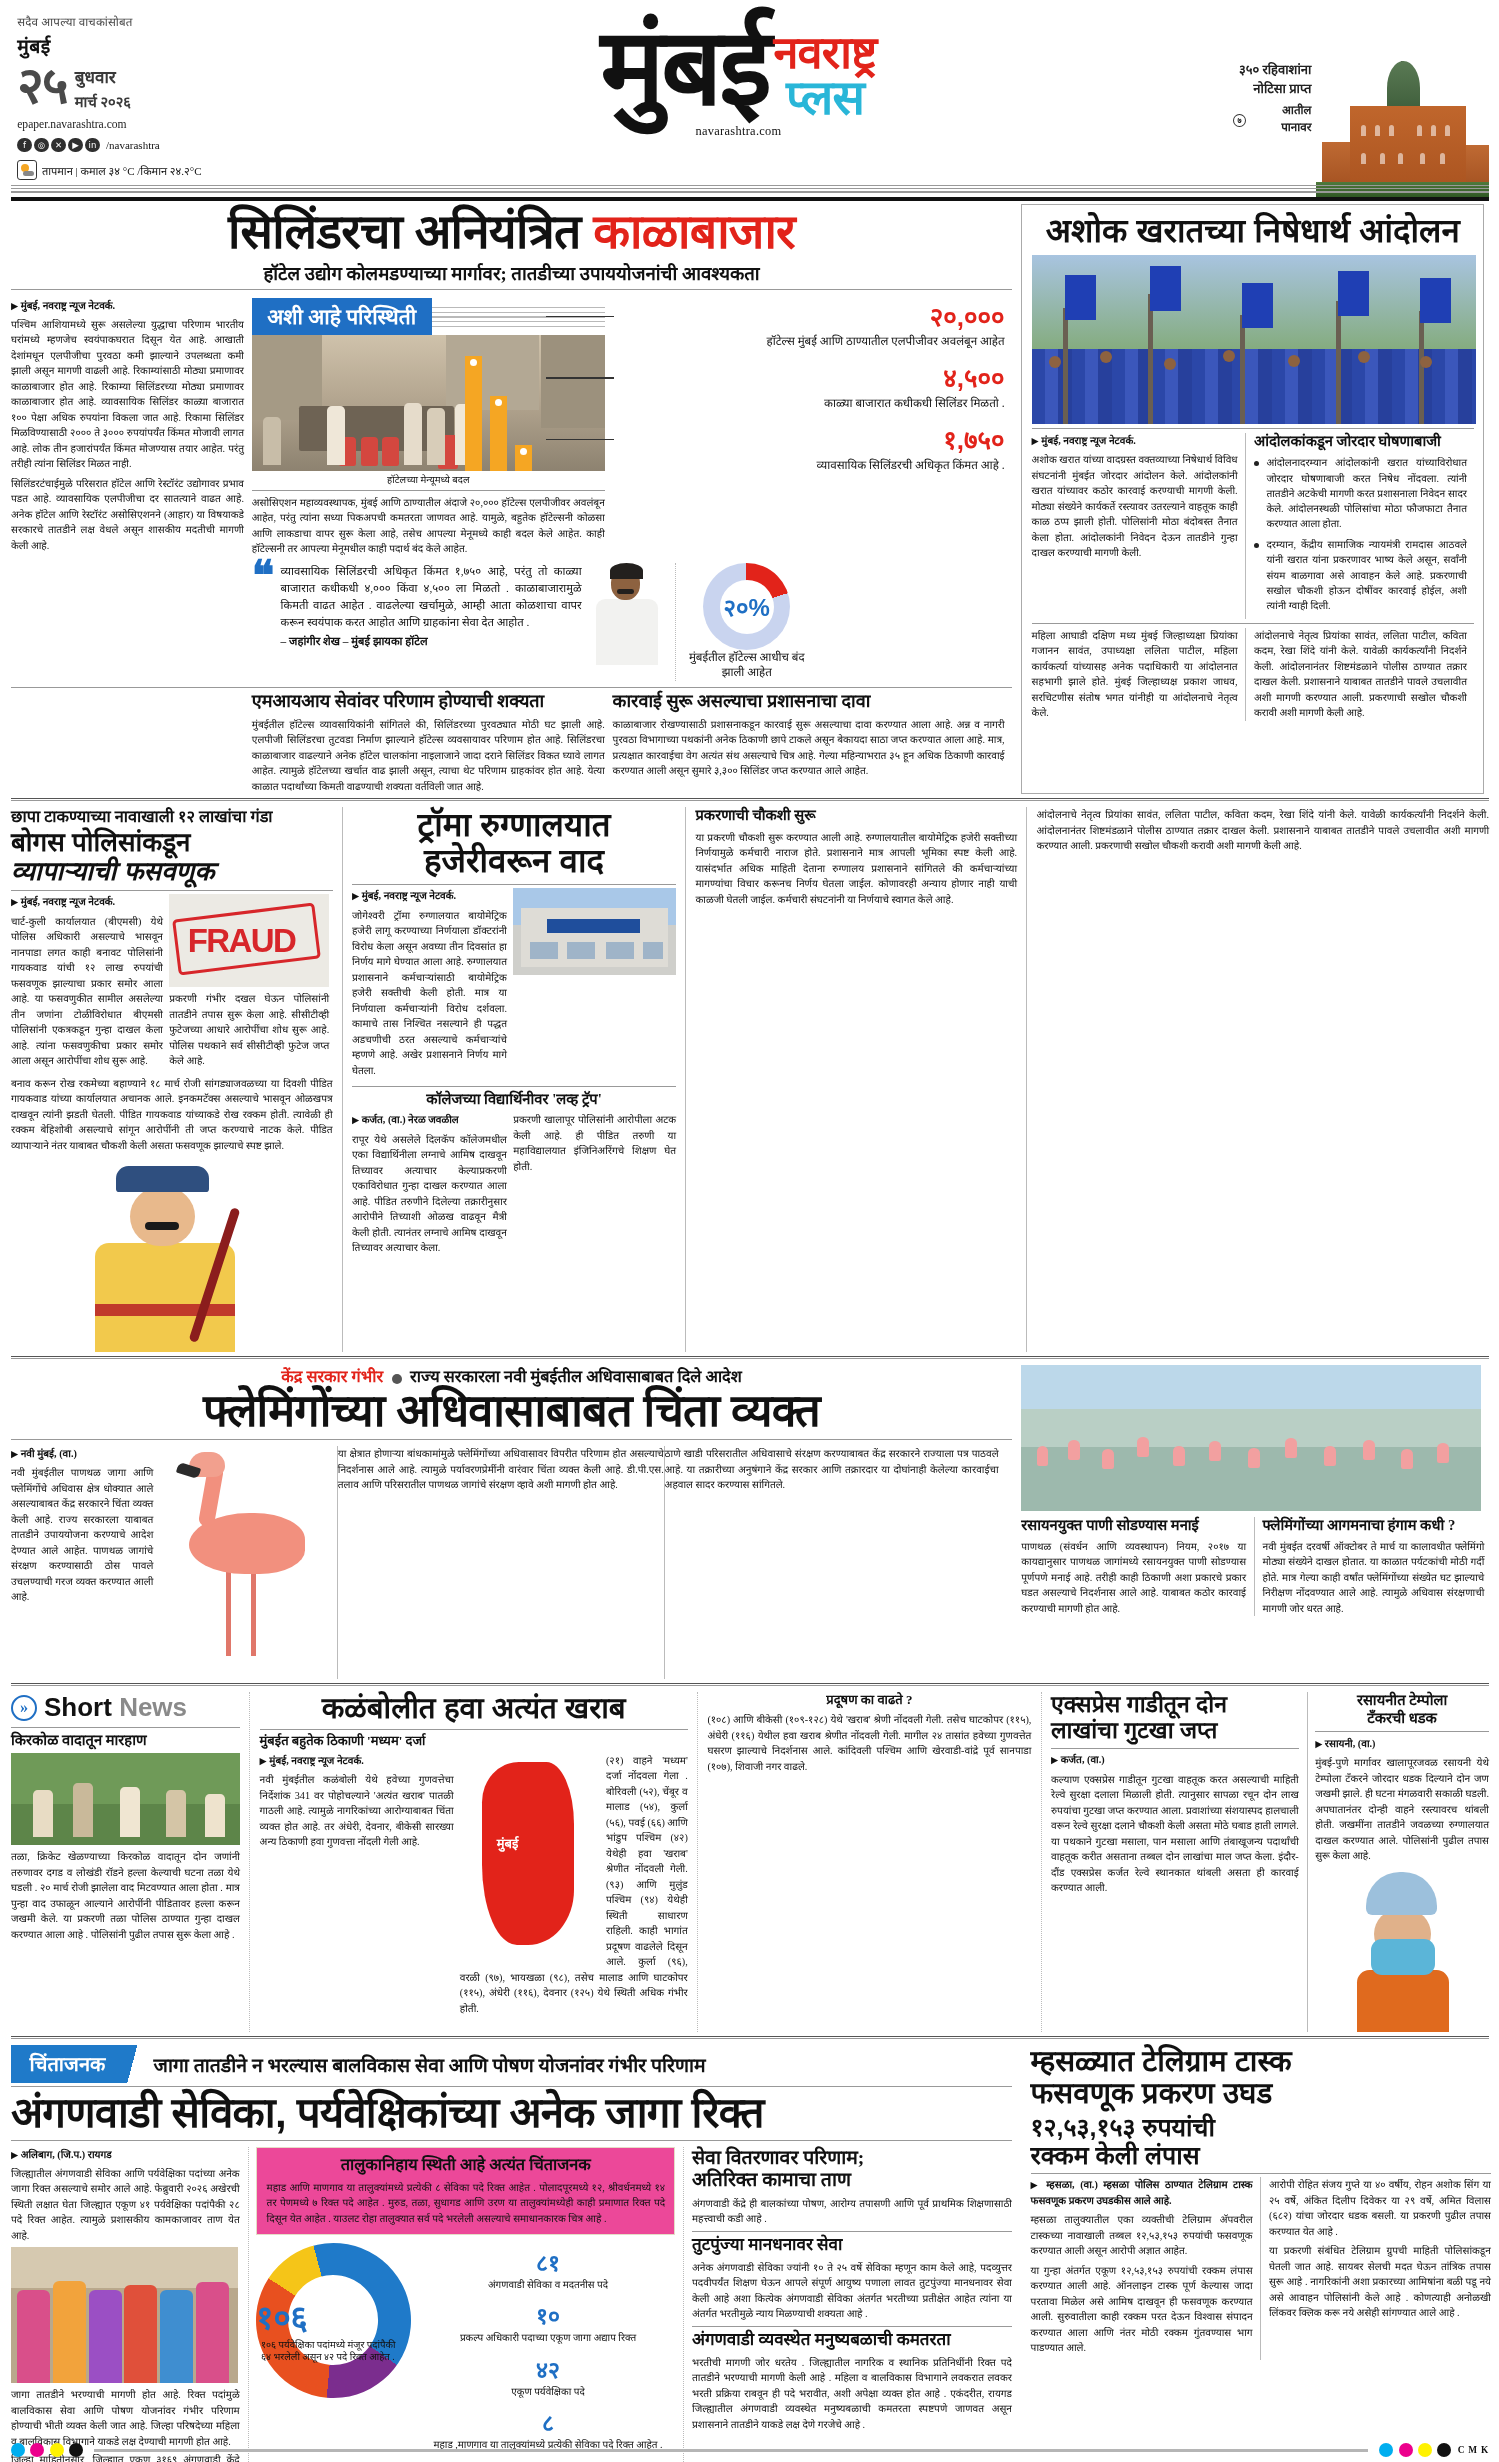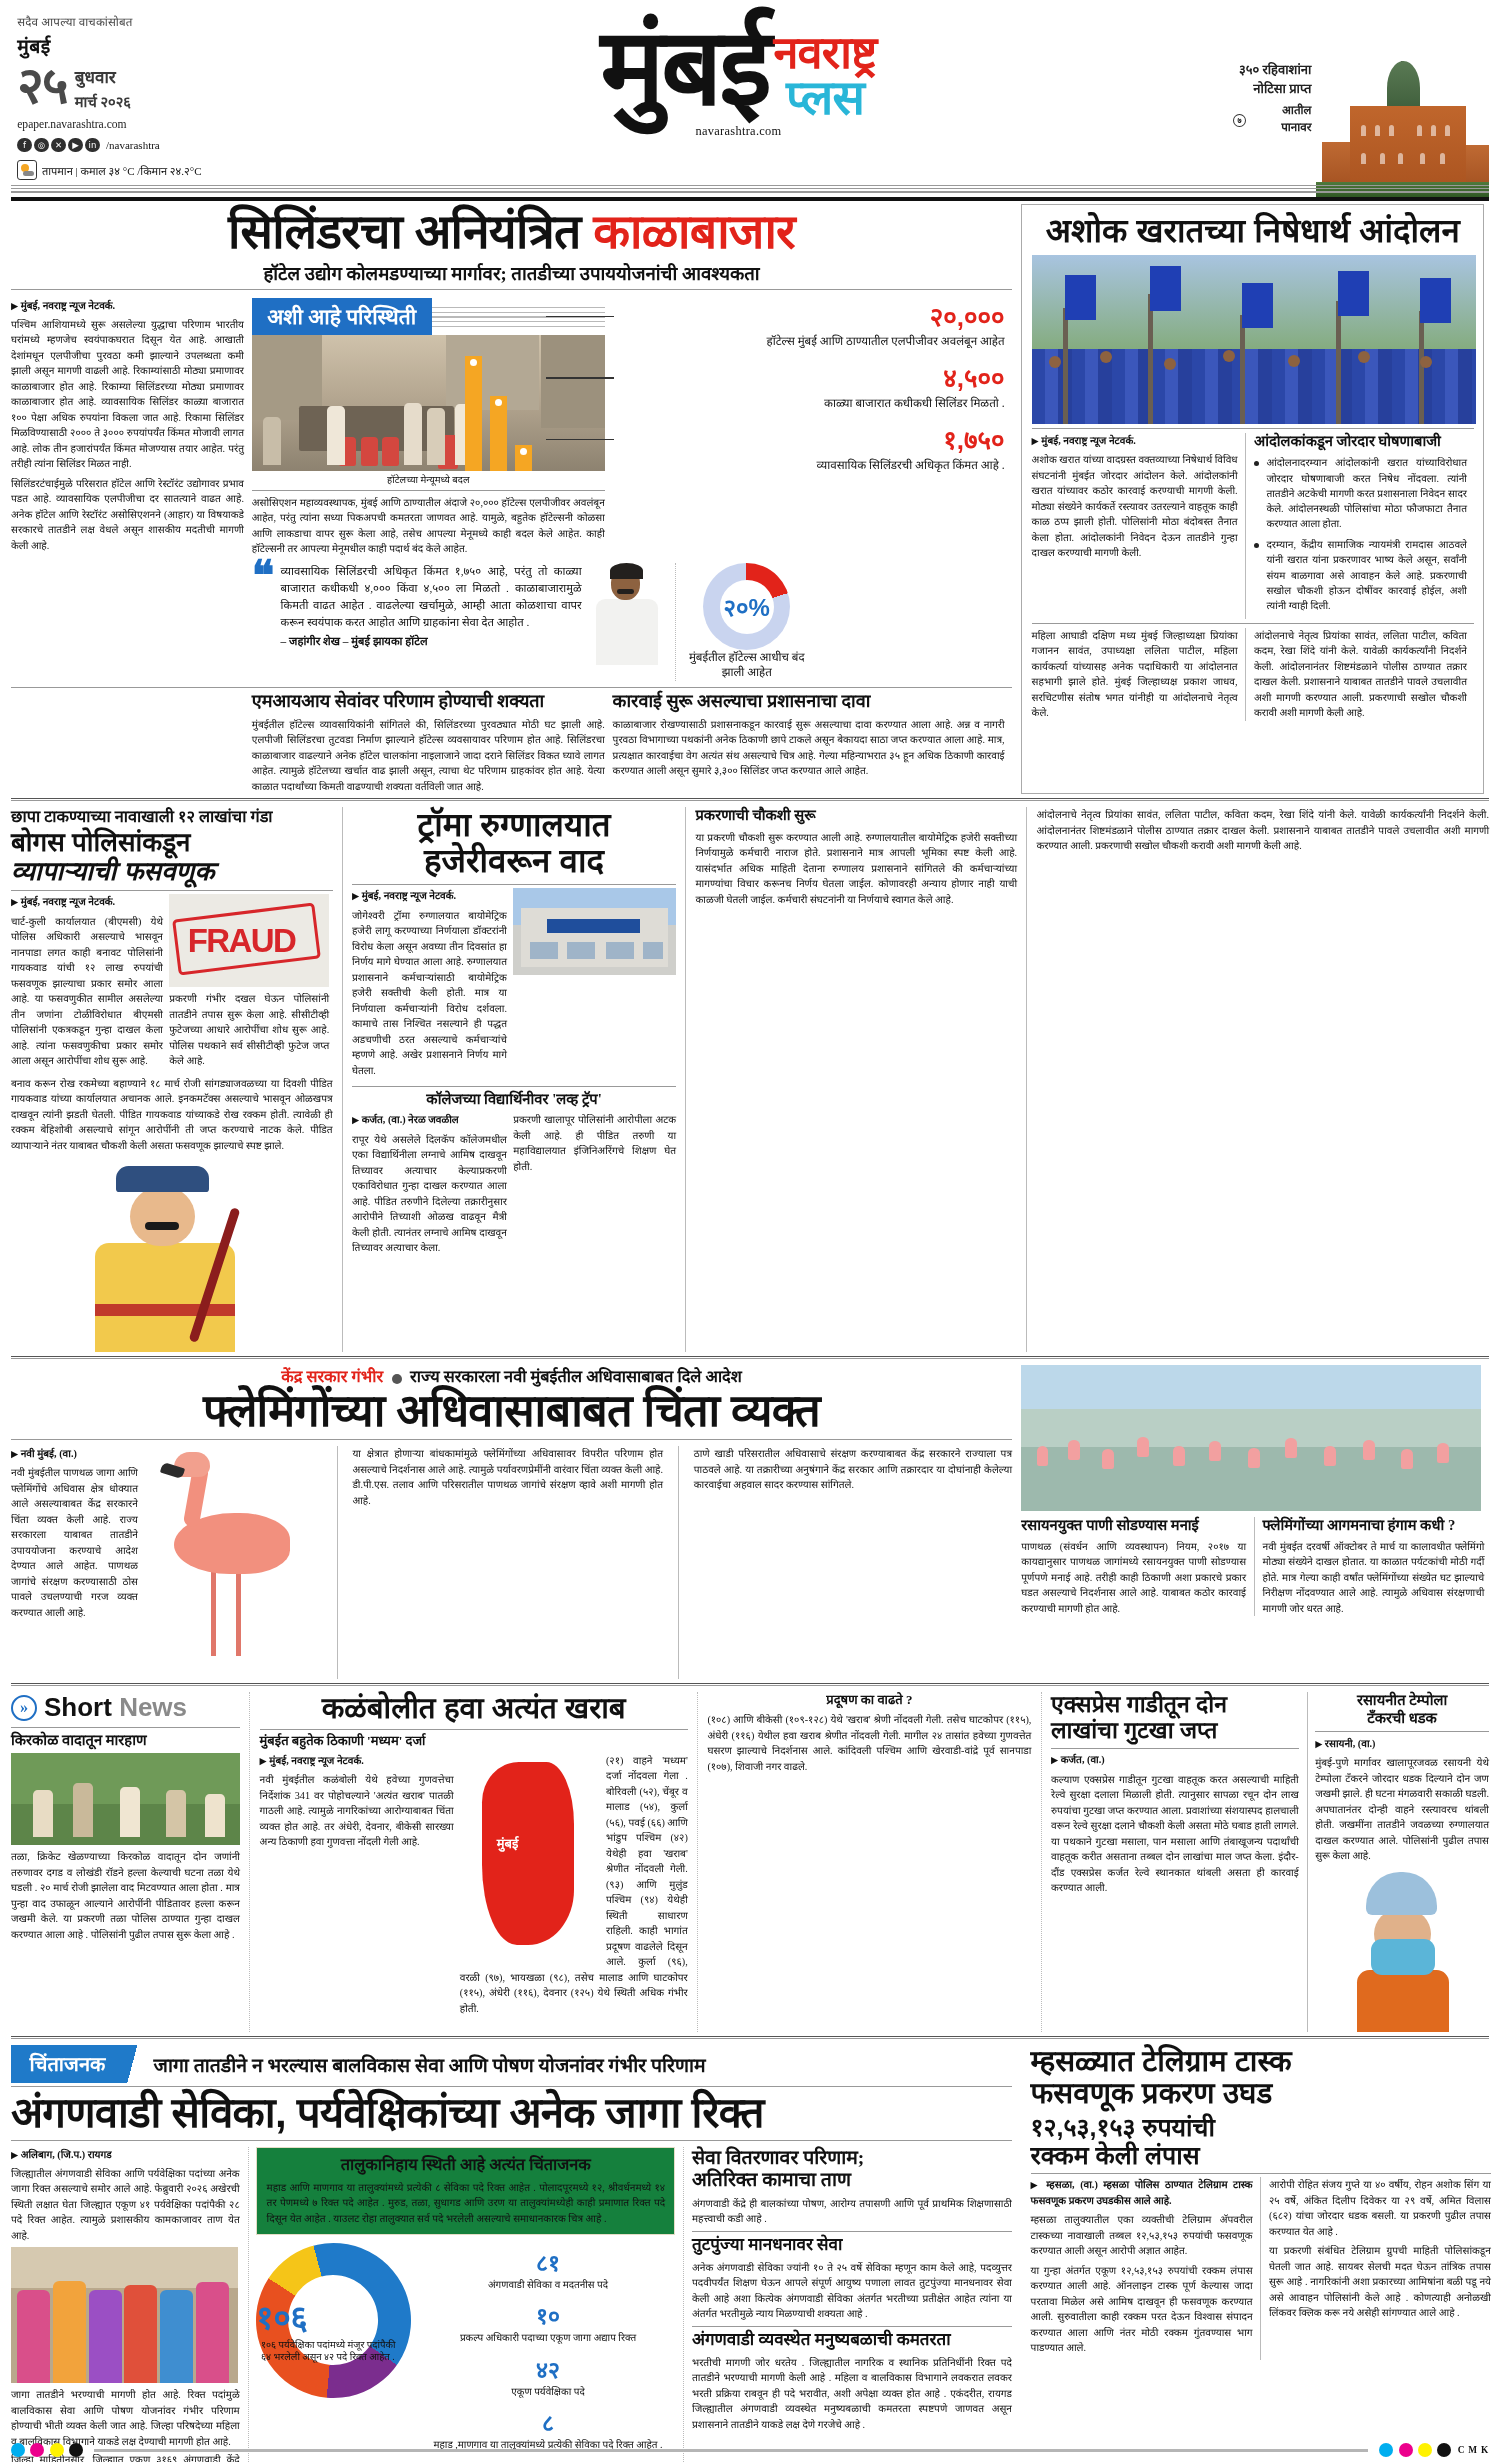--- a/index.html
+++ b/index.html
@@ -186,21 +186,21 @@
   .tp-bld { position:absolute; left:17px; top:28px; width:286px; height:75px; background:#dedcd6; }
   .tp-board { position:absolute; left:75px; top:43px; width:163px; height:20px; background:#1f4e9c; }
   .tp-win { position:absolute; background:#9fb4c8; width:28px; height:17px; }
 
   
   .sec3 { display: flex; gap: 9.3px; margin-top: 6.2px; }
   .s3main { width: 1001px; }
   .s3side { width: 463px; }
   .redtag { color: #e2231a; font-weight: bold; font-size: 16.3px; }
   .dotsep { display: inline-block; width: 10px; height: 10px; border-radius: 50%; background: #555; margin: 0 5.4px; vertical-align: middle; }
-  .s3grid { display: flex; gap: 15px; margin-top: 6.2px; }
+  .s3grid { display: flex; gap: 0; margin-top: 6.2px; }
   .s3c1 { width: 326px; }
   .s3c2 { width: 326px; }
   .s3c3 { width: 334px; position: relative; }
   .flamingo-art { width: 179px; height: 233px; position: relative; float: right; margin-left: 4.7px; }
   .fl-body { position:absolute; left:31px; top:67px; width:116px; height:61px; background:#f2907e; border-radius:60% 50% 45% 55%;}
   .fl-neck { position:absolute; left:45px; top:18.6px; width:15.5px; height:62px; background:#f2907e; border-radius:7.8px; transform: rotate(10deg);}
   .fl-head { position:absolute; left:31px; top:6.2px; width:36px; height:25px; background:#f2a08e; border-radius:15.5px 14px 11px 7.8px;}
   .fl-beak { position:absolute; left:18.6px; top:18.6px; width:23px; height:11px; background:#2b2b2b; border-radius:6.2px 1.6px 6.2px 1.6px; transform: rotate(18deg);}
   .fl-leg { position:absolute; bottom:23px; width:5.4px; height:85px; background:#e0776a;}
   .flam-photo { width: 460px; height: 146px; position: relative; overflow: hidden;
@@ -245,21 +245,21 @@
 
   .s5grid { display: flex; gap: 7.8px; margin-top: 6.2px; }
   .s5c1 { width: 233px; }
   .s5c2 { width: 427px; }
   .s5c3 { width: 326px; }
 
   .women-photo { width: 227px; height: 136px; position: relative; overflow: hidden;
      background: linear-gradient(#d6c9b0 0 30%, #b9a88c 30% 100%); }
   .wsari { position: absolute; bottom: 0; width: 33px; height: 93px; border-radius: 6.2px 6.2px 0 0; }
 
-  .cream-box { background: #15803d; border: 0.8px solid #e4dcc6; padding: 7.8px 9.3px; }
+  .cream-box { background: #ec4899; border: 0.8px solid #e4dcc6; padding: 7.8px 9.3px; }
   .donut2-wrap { display: flex; gap: 9.3px; margin-top: 7.8px; align-items: flex-start; }
   .donut2 { width: 155px; height: 155px; border-radius: 50%; position: relative; flex: none;
     background: conic-gradient(#e8501f 0deg 118deg, #f5c518 118deg 160deg, #1f7ac9 160deg 300deg, #7b2d8e 300deg 360deg);
     transform: rotate(185deg); }
   .donut2::after { content: ""; position: absolute; left: 33px; top: 33px; width: 90px; height: 90px;
     background: #fff; border-radius: 50%; }
   .donut2-center { position: absolute; left: 0; top: 51px; width: 155px; z-index: 3; }
   .d2-num { font-size: 33px; font-weight: bold; color: #1f6fc4; font-family: "Liberation Sans", sans-serif; }
   .d2-lbl { font-size: 9.7px; line-height: 1.3; padding: 0 4.7px; }
   .leg-item { margin-bottom: 8.5px; text-align: center; }

